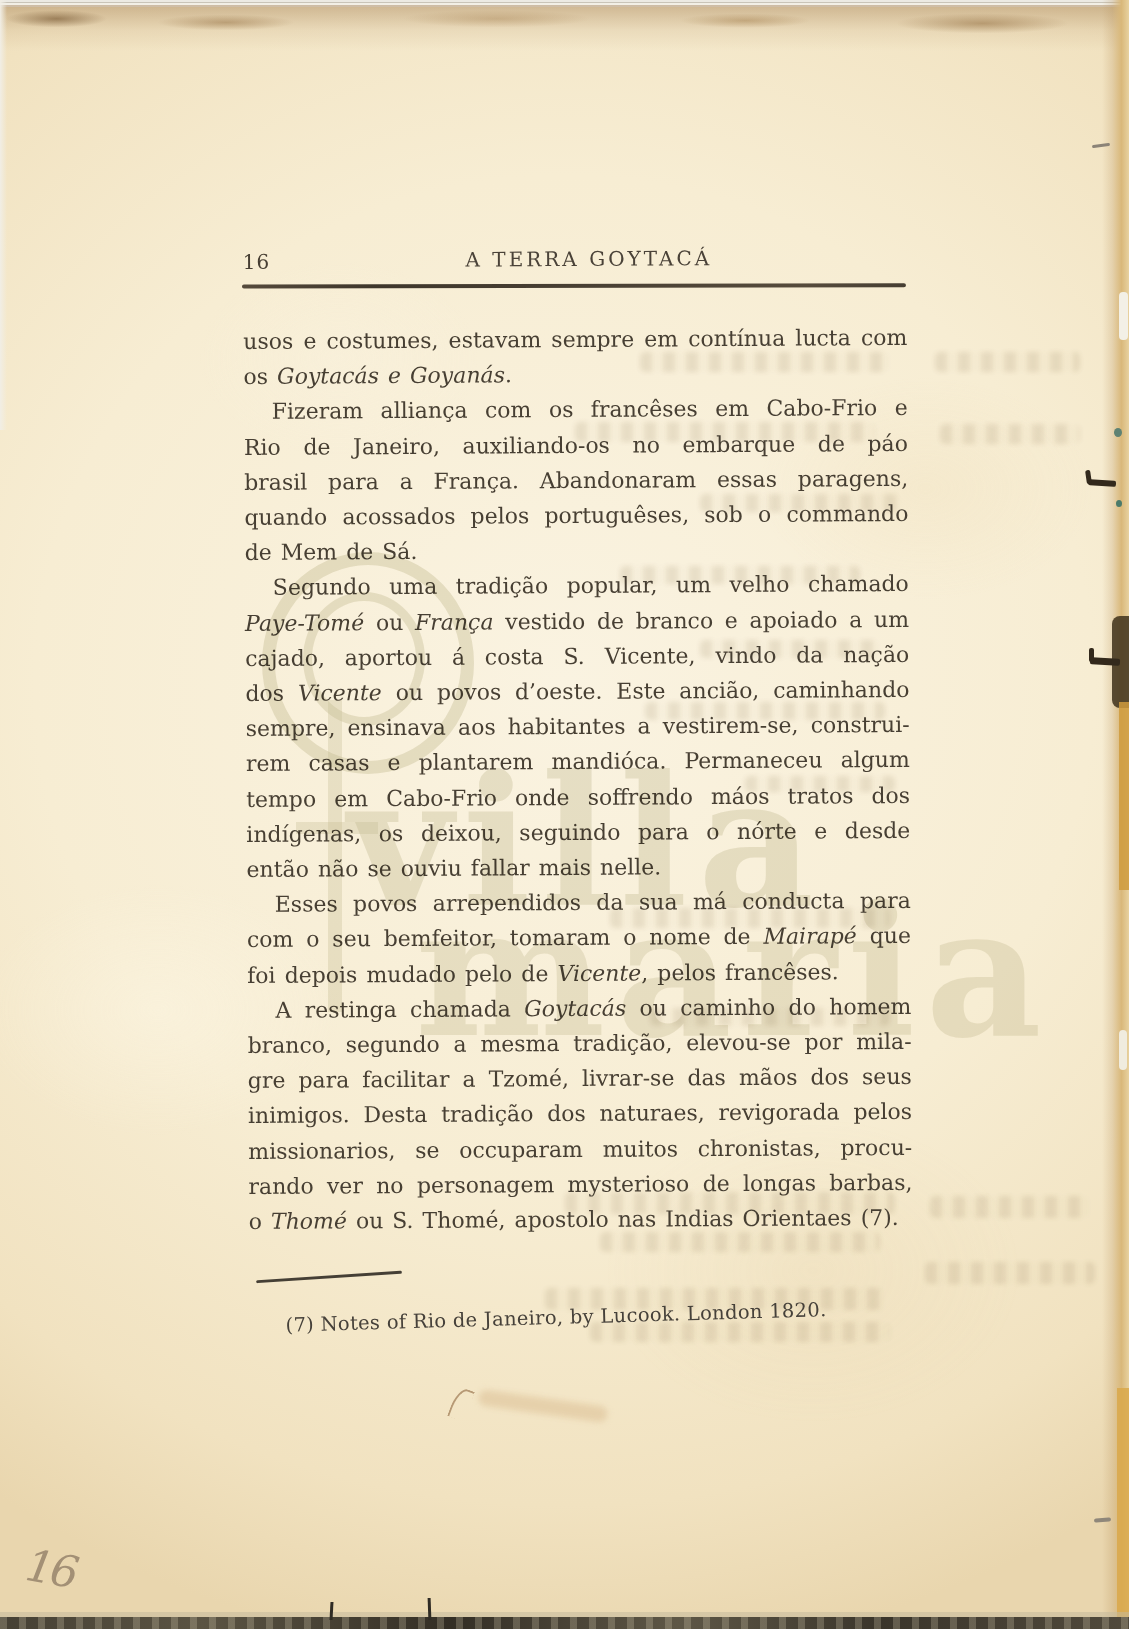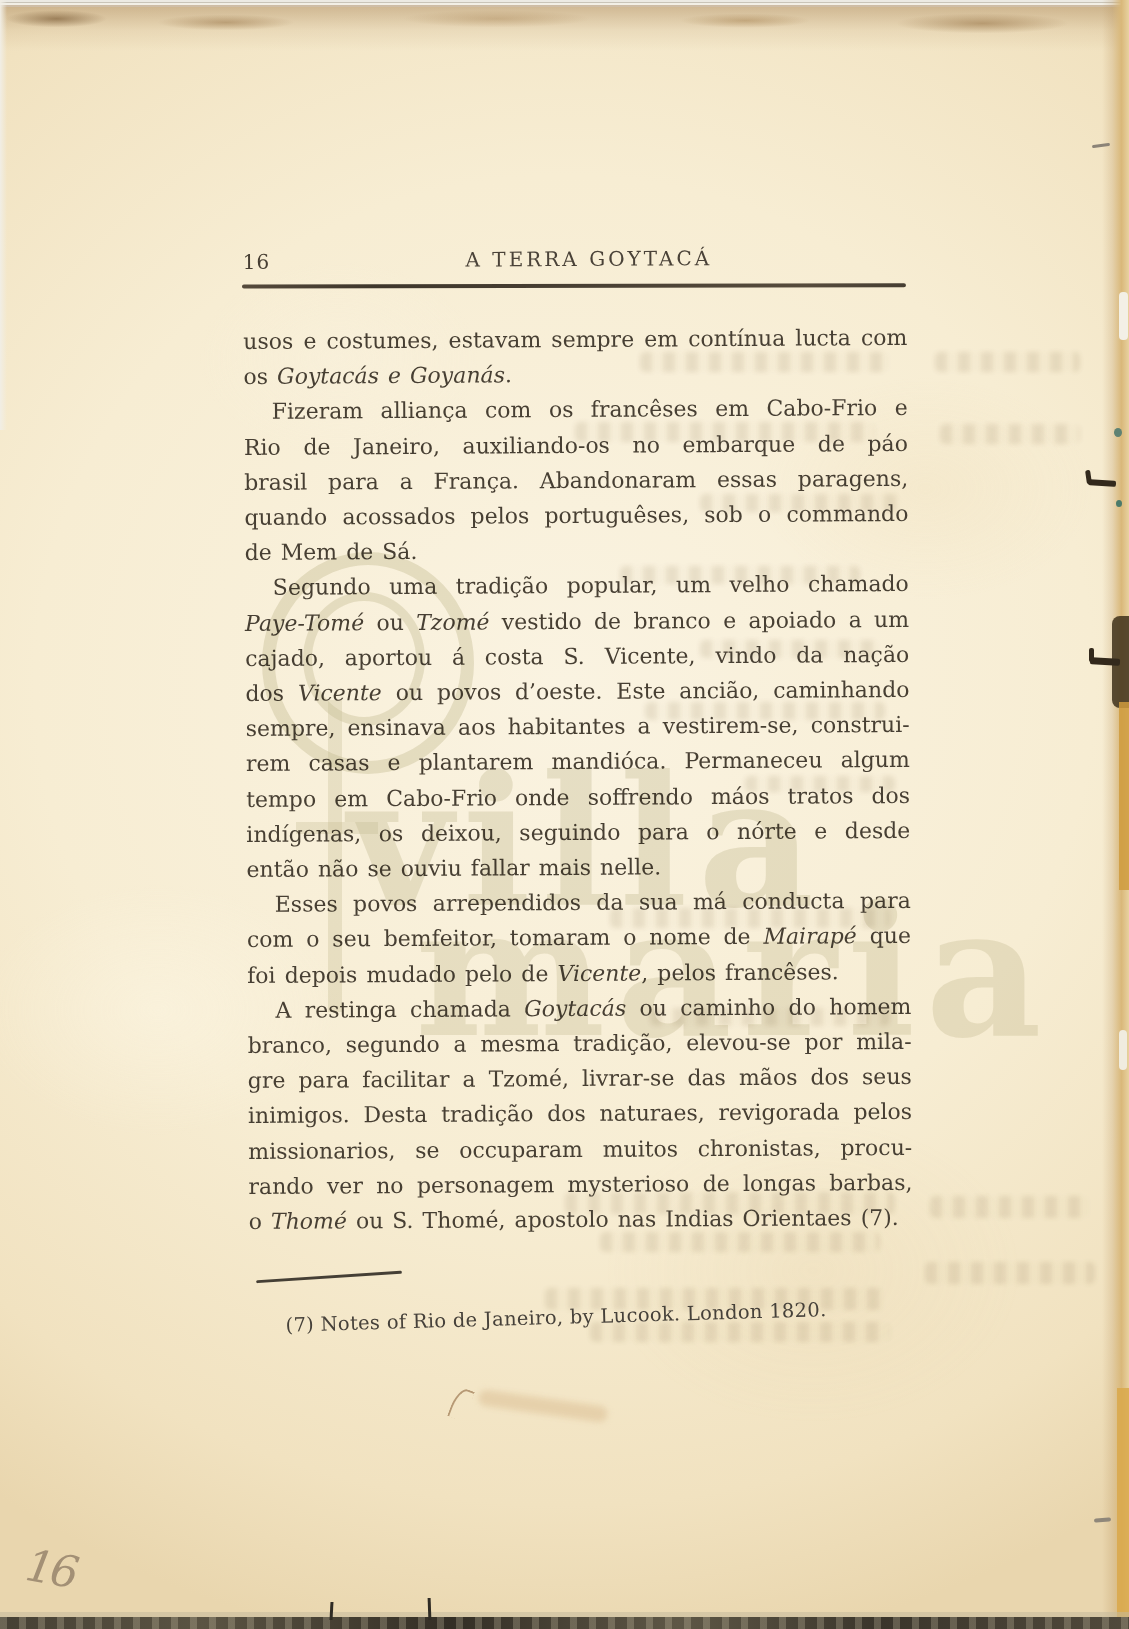--- a/index.html
+++ b/index.html
@@ -160,21 +160,21 @@
     <div class="header-rule"></div>
     <div class="body-text">
         <div class="line">usos e costumes, estavam sempre em contínua lucta com</div>
         <div class="line plast">os <i>Goytacás e Goyanás</i>.</div>
         <div class="line indent">Fizeram alliança com os francêses em Cabo-Frio e</div>
         <div class="line">Rio de Janeiro, auxiliando-os no embarque de páo</div>
         <div class="line">brasil para a França. Abandonaram essas paragens,</div>
         <div class="line">quando acossados pelos portuguêses, sob o commando</div>
         <div class="line plast">de Mem de Sá.</div>
         <div class="line indent">Segundo uma tradição popular, um velho chamado</div>
-        <div class="line"><i>Paye-Tomé</i> ou <i>Tzomé</i> vestido de branco e apoiado a um</div>
+        <div class="line"><i>Paye-Tomé</i> ou <i>França</i> vestido de branco e apoiado a um</div>
         <div class="line">cajado, aportou á costa S. Vicente, vindo da nação</div>
         <div class="line">dos <i>Vicente</i> ou povos d’oeste. Este ancião, caminhando</div>
         <div class="line">sempre, ensinava aos habitantes a vestirem-se, construi-</div>
         <div class="line">rem casas e plantarem mandióca. Permaneceu algum</div>
         <div class="line">tempo em Cabo-Frio onde soffrendo máos tratos dos</div>
         <div class="line">indígenas, os deixou, seguindo para o nórte e desde</div>
         <div class="line plast">então não se ouviu fallar mais nelle.</div>
         <div class="line indent">Esses povos arrependidos da sua má conducta para</div>
         <div class="line">com o seu bemfeitor, tomaram o nome de <i>Mairapé</i> que</div>
         <div class="line plast">foi depois mudado pelo de <i>Vicente</i>, pelos francêses.</div>

